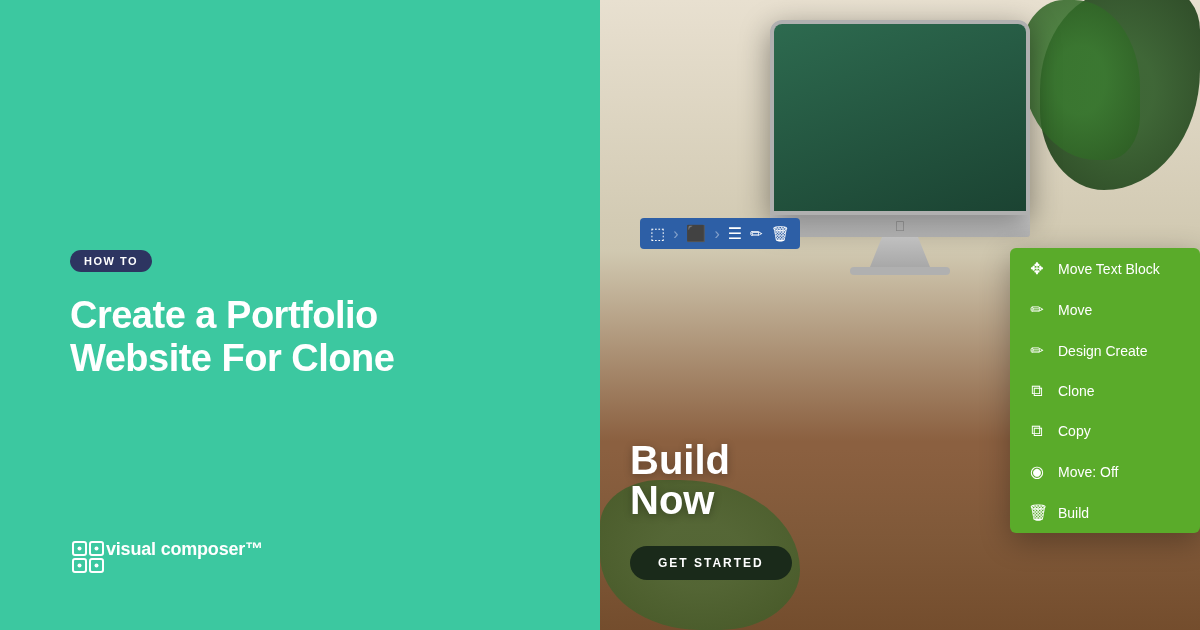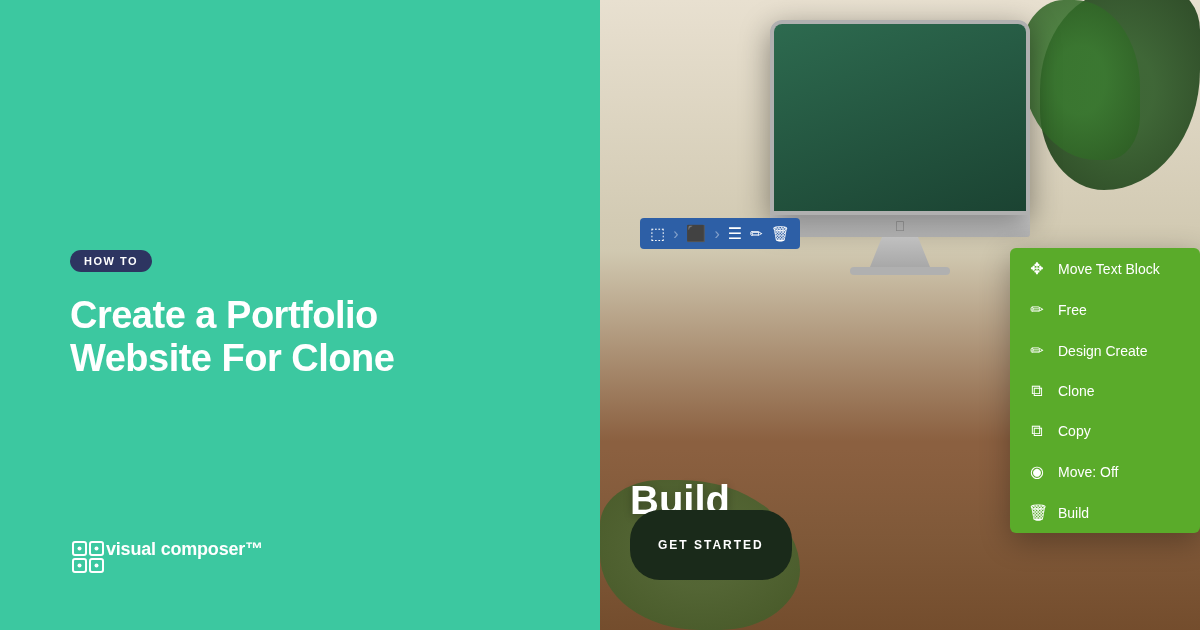--- a/index.html
+++ b/index.html
@@ -224,21 +224,21 @@
     .get-started-btn {
       position: absolute;
       bottom: 50px;
       left: 30px;
       background: #1a2a1a;
       color: #fff;
       font-size: 12px;
       font-weight: 700;
       letter-spacing: 2px;
       text-transform: uppercase;
-      padding: 28px 28px;
+      padding: 10px 28px;
       border-radius: 30px;
       cursor: pointer;
       border: none;
     }
 
     
     .plant-blob-1 {
       position: absolute;
       top: -10px;
       right: 0;
@@ -343,34 +343,35 @@
       <span class="toolbar-separator">›</span>
       <span class="toolbar-icon">⬛</span>
       <span class="toolbar-separator">›</span>
       <span class="toolbar-icon">☰</span>
       <span class="toolbar-icon-edit">✏</span>
       <span class="toolbar-icon-delete">🗑</span>
     </div>
 
     <div class="build-now-text">
       <div>Build</div>
+      <div>Now</div>
     </div>
 
     <button class="get-started-btn">GET STARTED</button>
 
     <div class="context-menu">
 
       <div class="context-menu-item">
         <span class="menu-icon">✥</span>
         <span>Move Text Block</span>
       </div>
 
       <div class="context-menu-item">
         <span class="menu-icon">✏</span>
-        <span>Free</span>
+        <span>Move</span>
       </div>
 
       <div class="context-menu-item">
         <span class="menu-icon">✏</span>
         <span>Design Create</span>
       </div>
 
       <div class="context-menu-item">
         <span class="menu-icon">⧉</span>
         <span>Clone</span>

